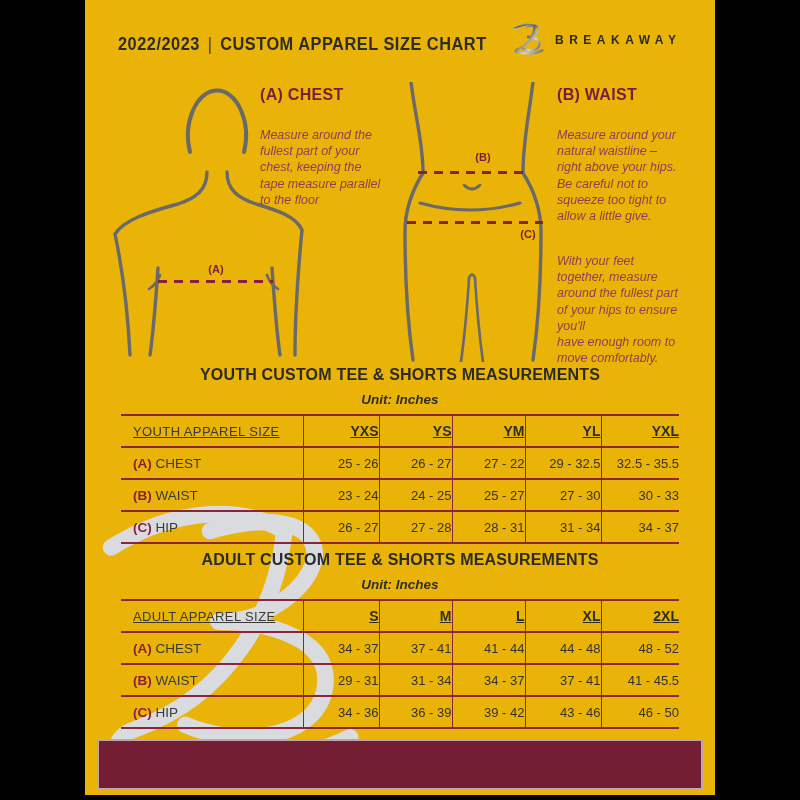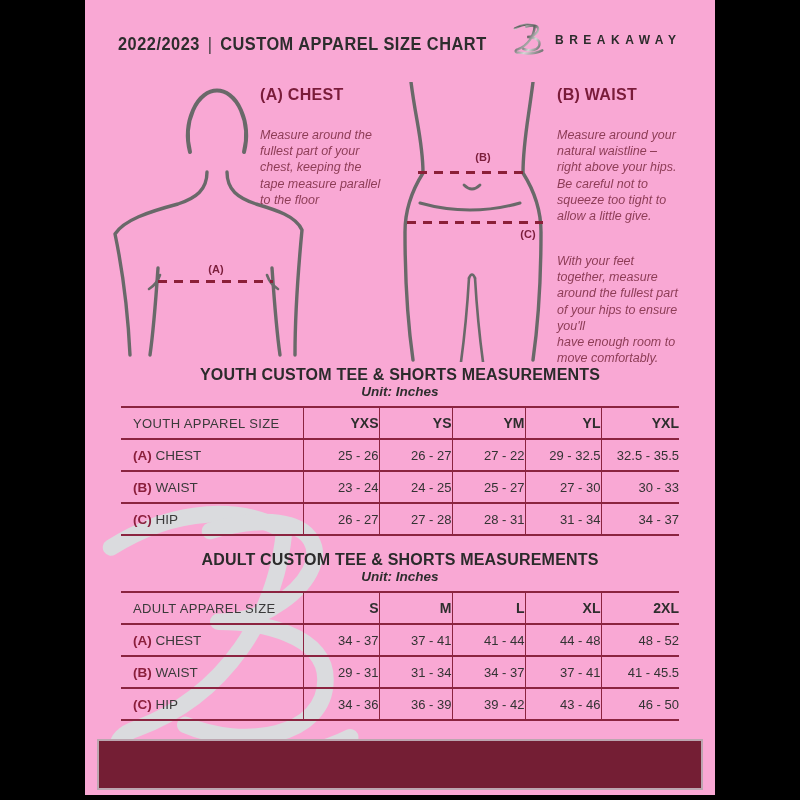--- a/index.html
+++ b/index.html
@@ -1,19 +1,19 @@
 <!DOCTYPE html>
 <html><head>
 <meta charset="utf-8">
 <style>
   html,body{margin:0;padding:0;background:#000;}
   body{width:800px;height:800px;position:relative;overflow:hidden;
        font-family:"Liberation Sans",sans-serif;}
   .page{position:absolute;left:85px;top:0;width:630px;height:795px;
-        background:#f9a8d4;overflow:hidden;}
+        background:#eab308;overflow:hidden;}
   .abs{position:absolute;}
 
   
   .hdr-title{left:33px;top:33px;white-space:nowrap;color:#2d2d2d;
              font-size:19px;font-weight:700;letter-spacing:.6px;
              transform:scaleX(.86);transform-origin:left center;}
   .hdr-sep{font-weight:400;color:#3a3a3a;margin:0 9px;}
   .brand-logo{left:428px;top:19px;}
   .brand-name{left:470px;top:33px;font-size:12px;font-weight:700;
               letter-spacing:5.5px;color:#2c2c2c;white-space:nowrap;}
@@ -27,27 +27,27 @@
   .guide-block{position:absolute;width:158px;}
   .guide-head{font-size:16px;font-weight:700;color:#7a1c3a;letter-spacing:.3px;}
   .guide-text{margin-top:23px;font-size:12.5px;font-style:italic;font-weight:500;
               color:#8e3d57;line-height:16.2px;white-space:pre-line;}
 
   
   .tblwrap{position:absolute;left:36px;width:558px;z-index:2;}
   .tbl-title{text-align:center;font-size:16px;font-weight:700;color:#2b2b2b;
              letter-spacing:.2px;}
   .tbl-unit{text-align:center;font-size:13.5px;font-style:italic;font-weight:600;
-            color:#2e2e2e;margin-top:0;}
+            color:#2e2e2e;margin-top:8px;}
   table{border-collapse:collapse;table-layout:fixed;width:558px;margin-top:7px;}
   col.c0{width:182px;} col.c1{width:76px;} col.c2{width:73px;}
   col.c3{width:73px;}  col.c4{width:76px;} col.c5{width:78px;}
   th,td{padding:0;height:30px;font-weight:400;border-bottom:2px solid #8b2440;
         color:#333;font-size:13px;text-align:right;vertical-align:middle;}
-  tr.hd th{border-top:2px solid #8b2440;}
+  tr.hd th{border-top:2px solid #8b2440;text-decoration:underline;}
   th.size{font-size:14px;font-weight:700;color:#2e2e2e;}
   th.first{font-weight:400;font-size:13px;color:#3a3a3a;letter-spacing:.4px;}
   td.rowlab,th.first{text-align:left;padding-left:12px;}
   td.vr,th.vr{border-left:1.5px solid #8b2440;}
   td.rowlab{font-size:13.5px;color:#3a3a3a;}
   .pfx{font-weight:700;color:#8b1f3c;}
 
   
   .watermark{left:-12px;top:465px;z-index:1;}
   .footer-bar{left:12px;top:739px;width:606px;height:51px;background:#741e34;

